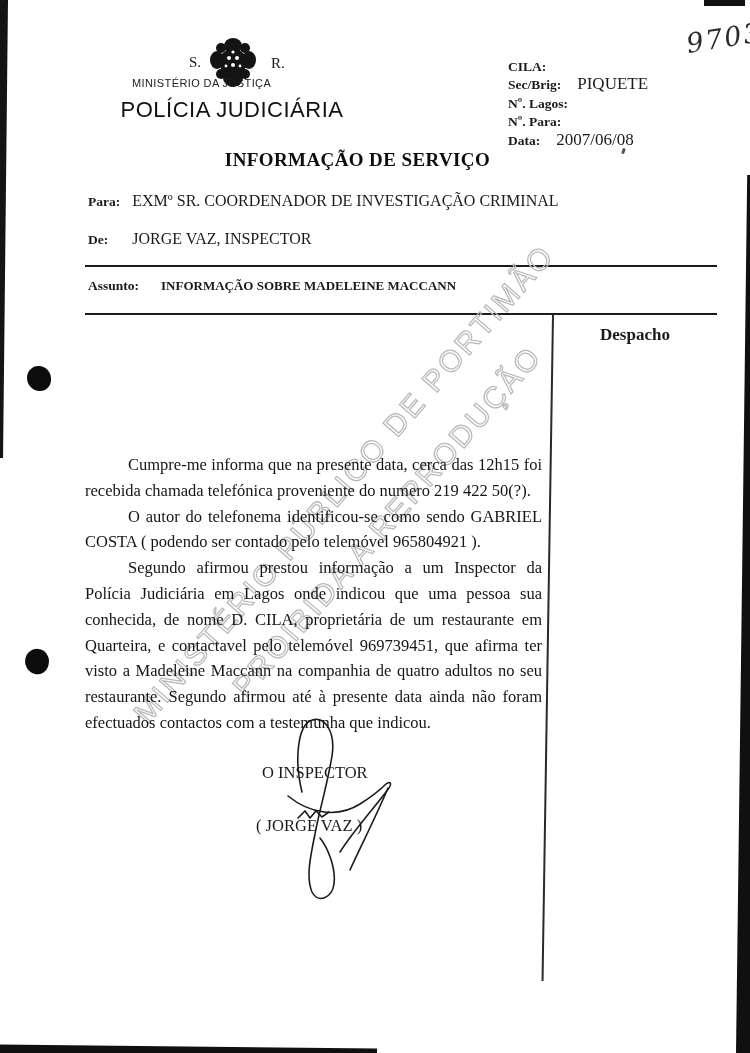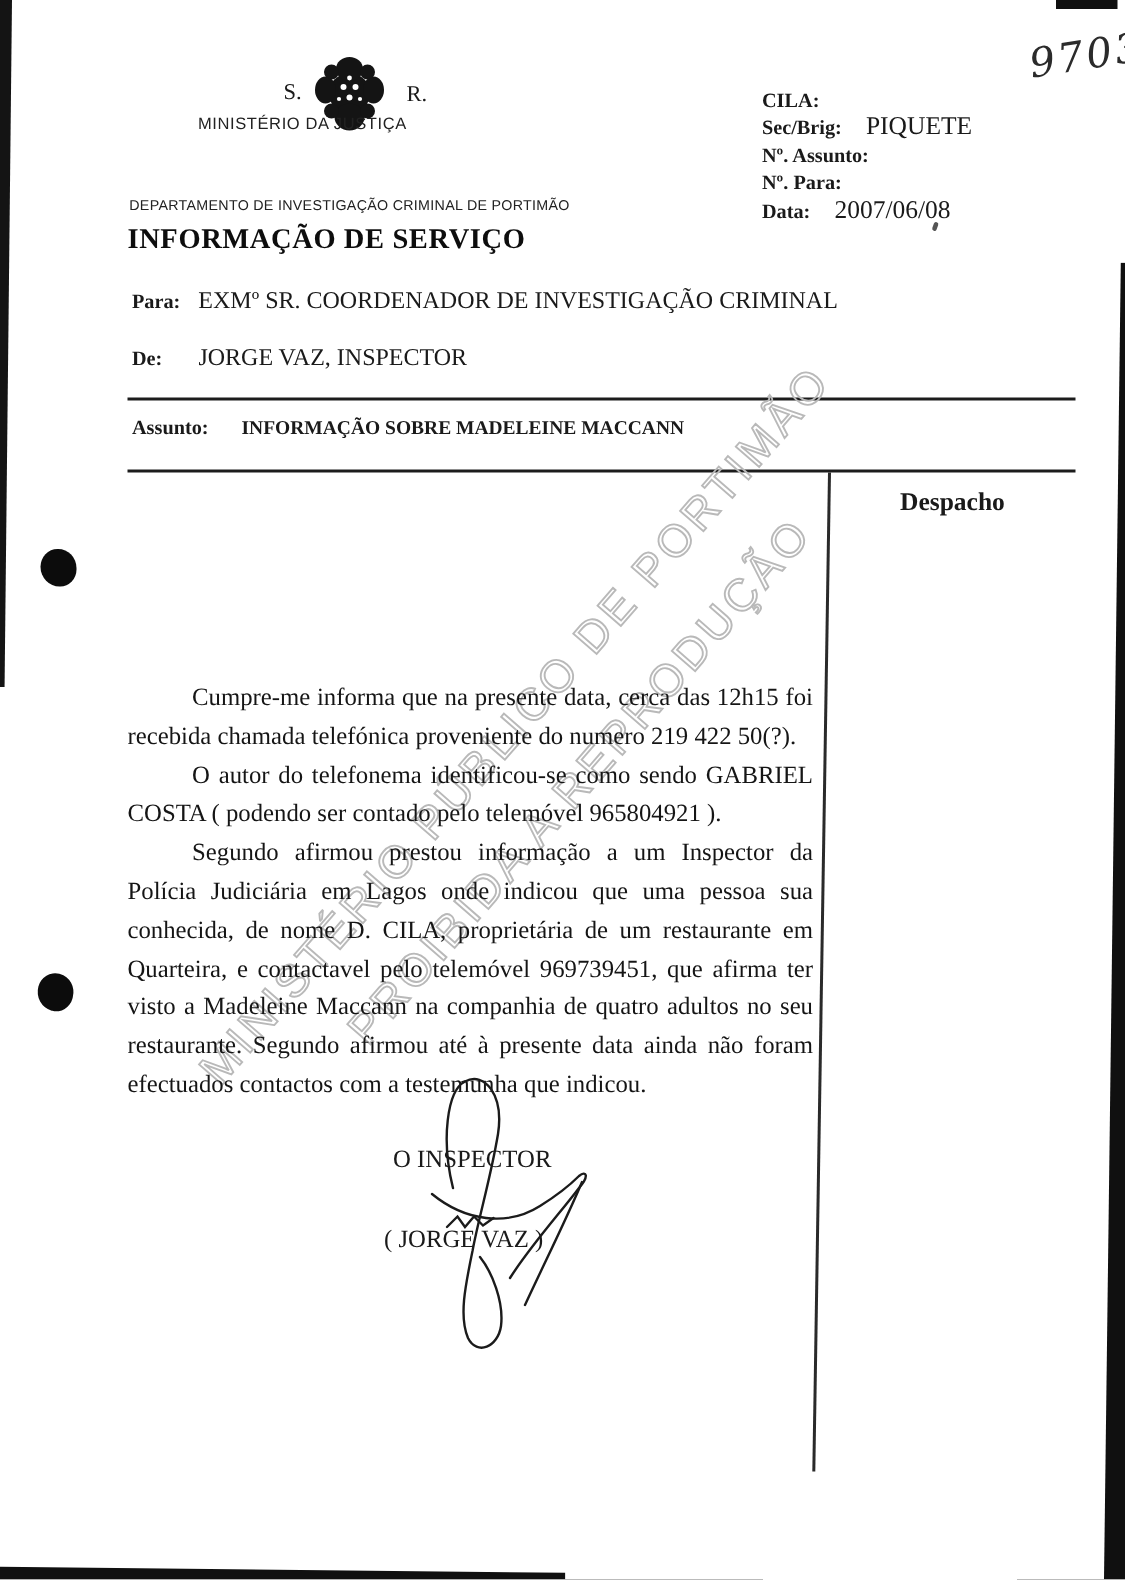--- a/index.html
+++ b/index.html
@@ -35,21 +35,21 @@
                  font-family:"Liberation Sans",sans-serif; font-size:9.5px; letter-spacing:0.2px; color:#222; }
 
   .hfields { left:508px; top:57px; }
   .hrow { line-height:17.4px; white-space:nowrap; }
   .hlabel { font-weight:bold; font-size:13.5px; }
   .hvalue { font-size:17px; margin-left:12px; }
 
   .handnum { left:686px; top:22px; font-size:27px; font-style:italic; color:#2b2b2b;
              transform:rotate(-9deg); letter-spacing:2px; font-family:"DejaVu Serif",serif; }
 
-  .title { left:85px; top:149px; width:545px; text-align:left;
+  .title { left:85px; top:149px; width:545px; text-align:center;
            font-weight:bold; font-size:19px; letter-spacing:0.4px; color:#0d0d0d; }
 
   .meta-row { white-space:nowrap; }
   .row-para    { left:88px; top:192px; }
   .row-de      { left:88px; top:230px; }
   .row-assunto { left:88px; top:276px; }
   .mlabel { font-weight:bold; font-size:13.5px; }
   .mvalue { font-size:16px; }
   .row-para .mvalue    { margin-left:8px; }
   .row-de .mvalue      { margin-left:20px; }
@@ -105,33 +105,33 @@
     <g fill="#ffffff">
       <circle cx="22" cy="22" r="2"></circle>
         <circle cx="30" cy="22" r="2"></circle>
       <circle cx="26" cy="29" r="2"></circle>
         <circle cx="26" cy="16" r="1.6"></circle>
       <circle cx="19" cy="30" r="1.4"></circle>
         <circle cx="33" cy="30" r="1.4"></circle>
     </g>
   </svg>
   <div class="abs ministry">MINISTÉRIO DA JUSTIÇA</div>
-  <div class="abs department">DEPARTAMENTO DE INVESTIGAÇÃO CRIMINAL DE PORTIMÃO</div>
+  <div class="abs org">POLÍCIA JUDICIÁRIA</div>
 
   <div class="abs hfields">
     <div class="hrow">
       <span class="hlabel">CILA:</span>
       <span class="hvalue"></span>
     </div>
     <div class="hrow">
       <span class="hlabel">Sec/Brig:</span>
       <span class="hvalue">PIQUETE</span>
     </div>
     <div class="hrow">
-      <span class="hlabel">Nº. Assunto:</span>
+      <span class="hlabel">Nº. Lagos:</span>
       <span class="hvalue"></span>
     </div>
     <div class="hrow">
       <span class="hlabel">Nº. Para:</span>
       <span class="hvalue"></span>
     </div>
     <div class="hrow">
       <span class="hlabel">Data:</span>
       <span class="hvalue">2007/06/08</span>
     </div>

